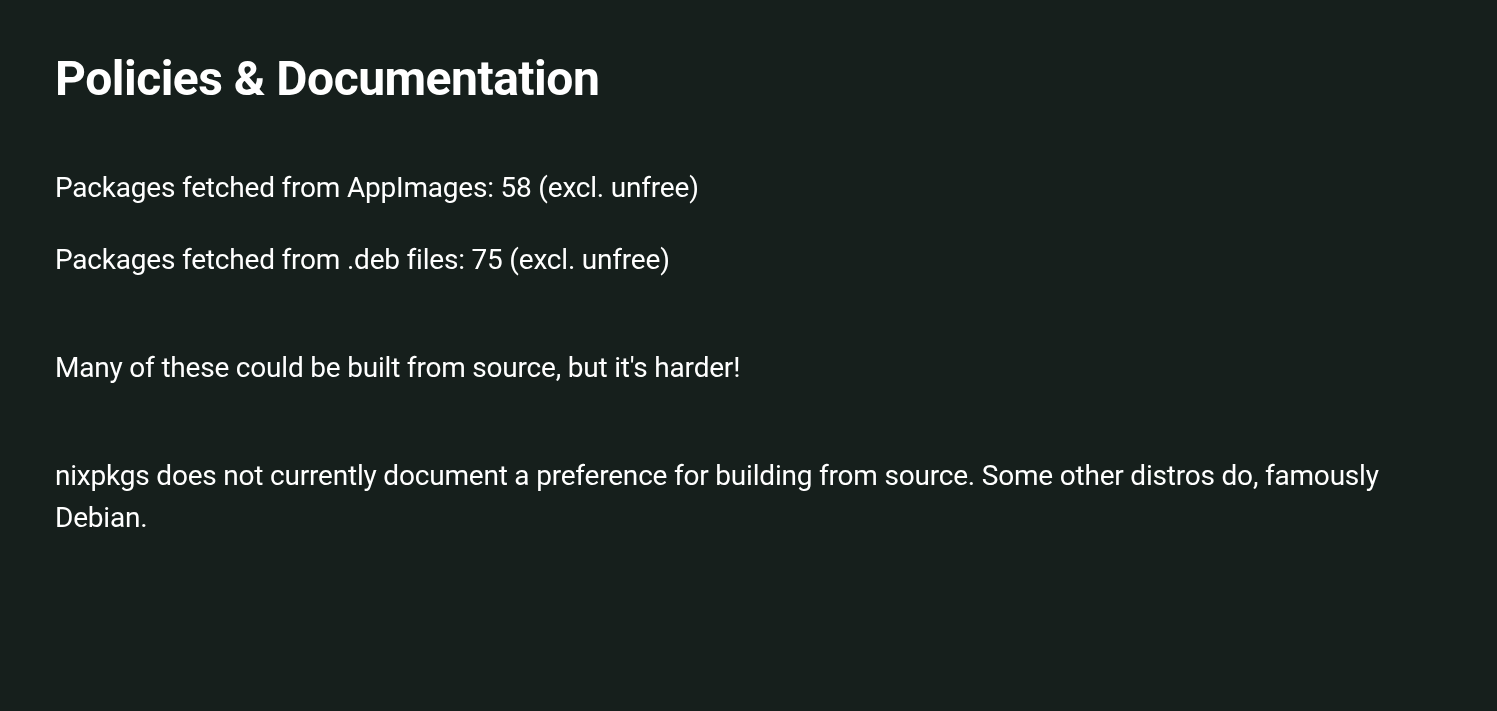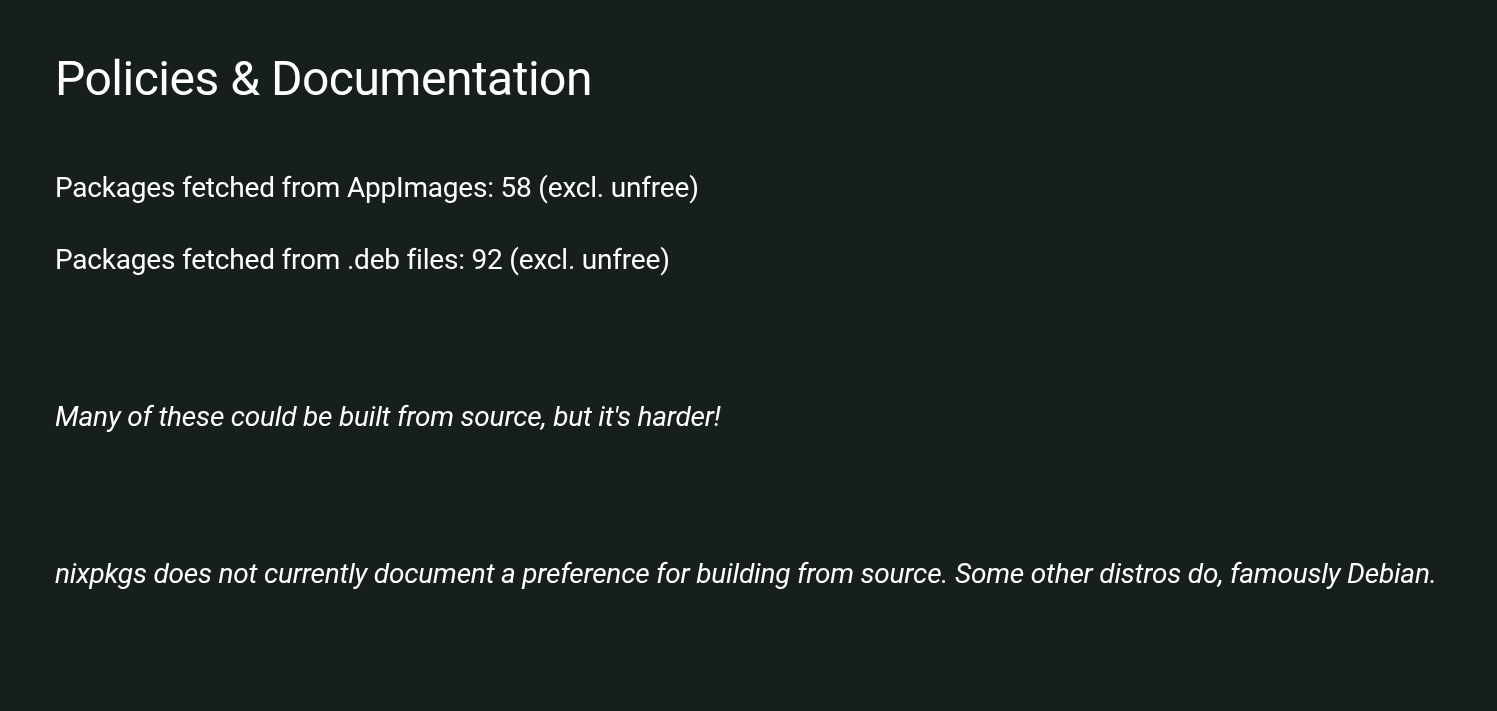--- a/index.html
+++ b/index.html
@@ -11,40 +11,39 @@
       background-color: #161f1c;
       color: #ffffff;
       font-family: -apple-system, BlinkMacSystemFont, "Segoe UI", Roboto, Helvetica, Arial, sans-serif;
       width: 1497px;
       height: 711px;
       padding: 50px 55px;
       overflow: hidden;
     }
     .slide-title {
       font-size: 48px;
-      font-weight: 400;
+      font-weight: 700;
       margin-bottom: 60px;
       letter-spacing: -0.5px;
     }
     .body-text {
       font-size: 28px;
       font-weight: 400;
       line-height: 1.5;
       margin-bottom: 30px;
       letter-spacing: -0.2px;
     }
     .gap-large {
-      margin-top: 115px;
-      font-style: italic;
+      margin-top: 66px;
     }
   </style>
 </head>
 <body>
 
 <h1 class="slide-title">Policies &amp; Documentation</h1>
 
 <p class="body-text">Packages fetched from AppImages: 58 (excl. unfree)</p>
 
-<p class="body-text">Packages fetched from .deb files: 92 (excl. unfree)</p>
+<p class="body-text">Packages fetched from .deb files: 75 (excl. unfree)</p>
 
 <p class="body-text gap-large">Many of these could be built from source, but it's harder!</p>
 
 <p class="body-text gap-large">nixpkgs does not currently document a preference for building from source. Some other distros do, famously Debian.</p>
 
 </body></html>

